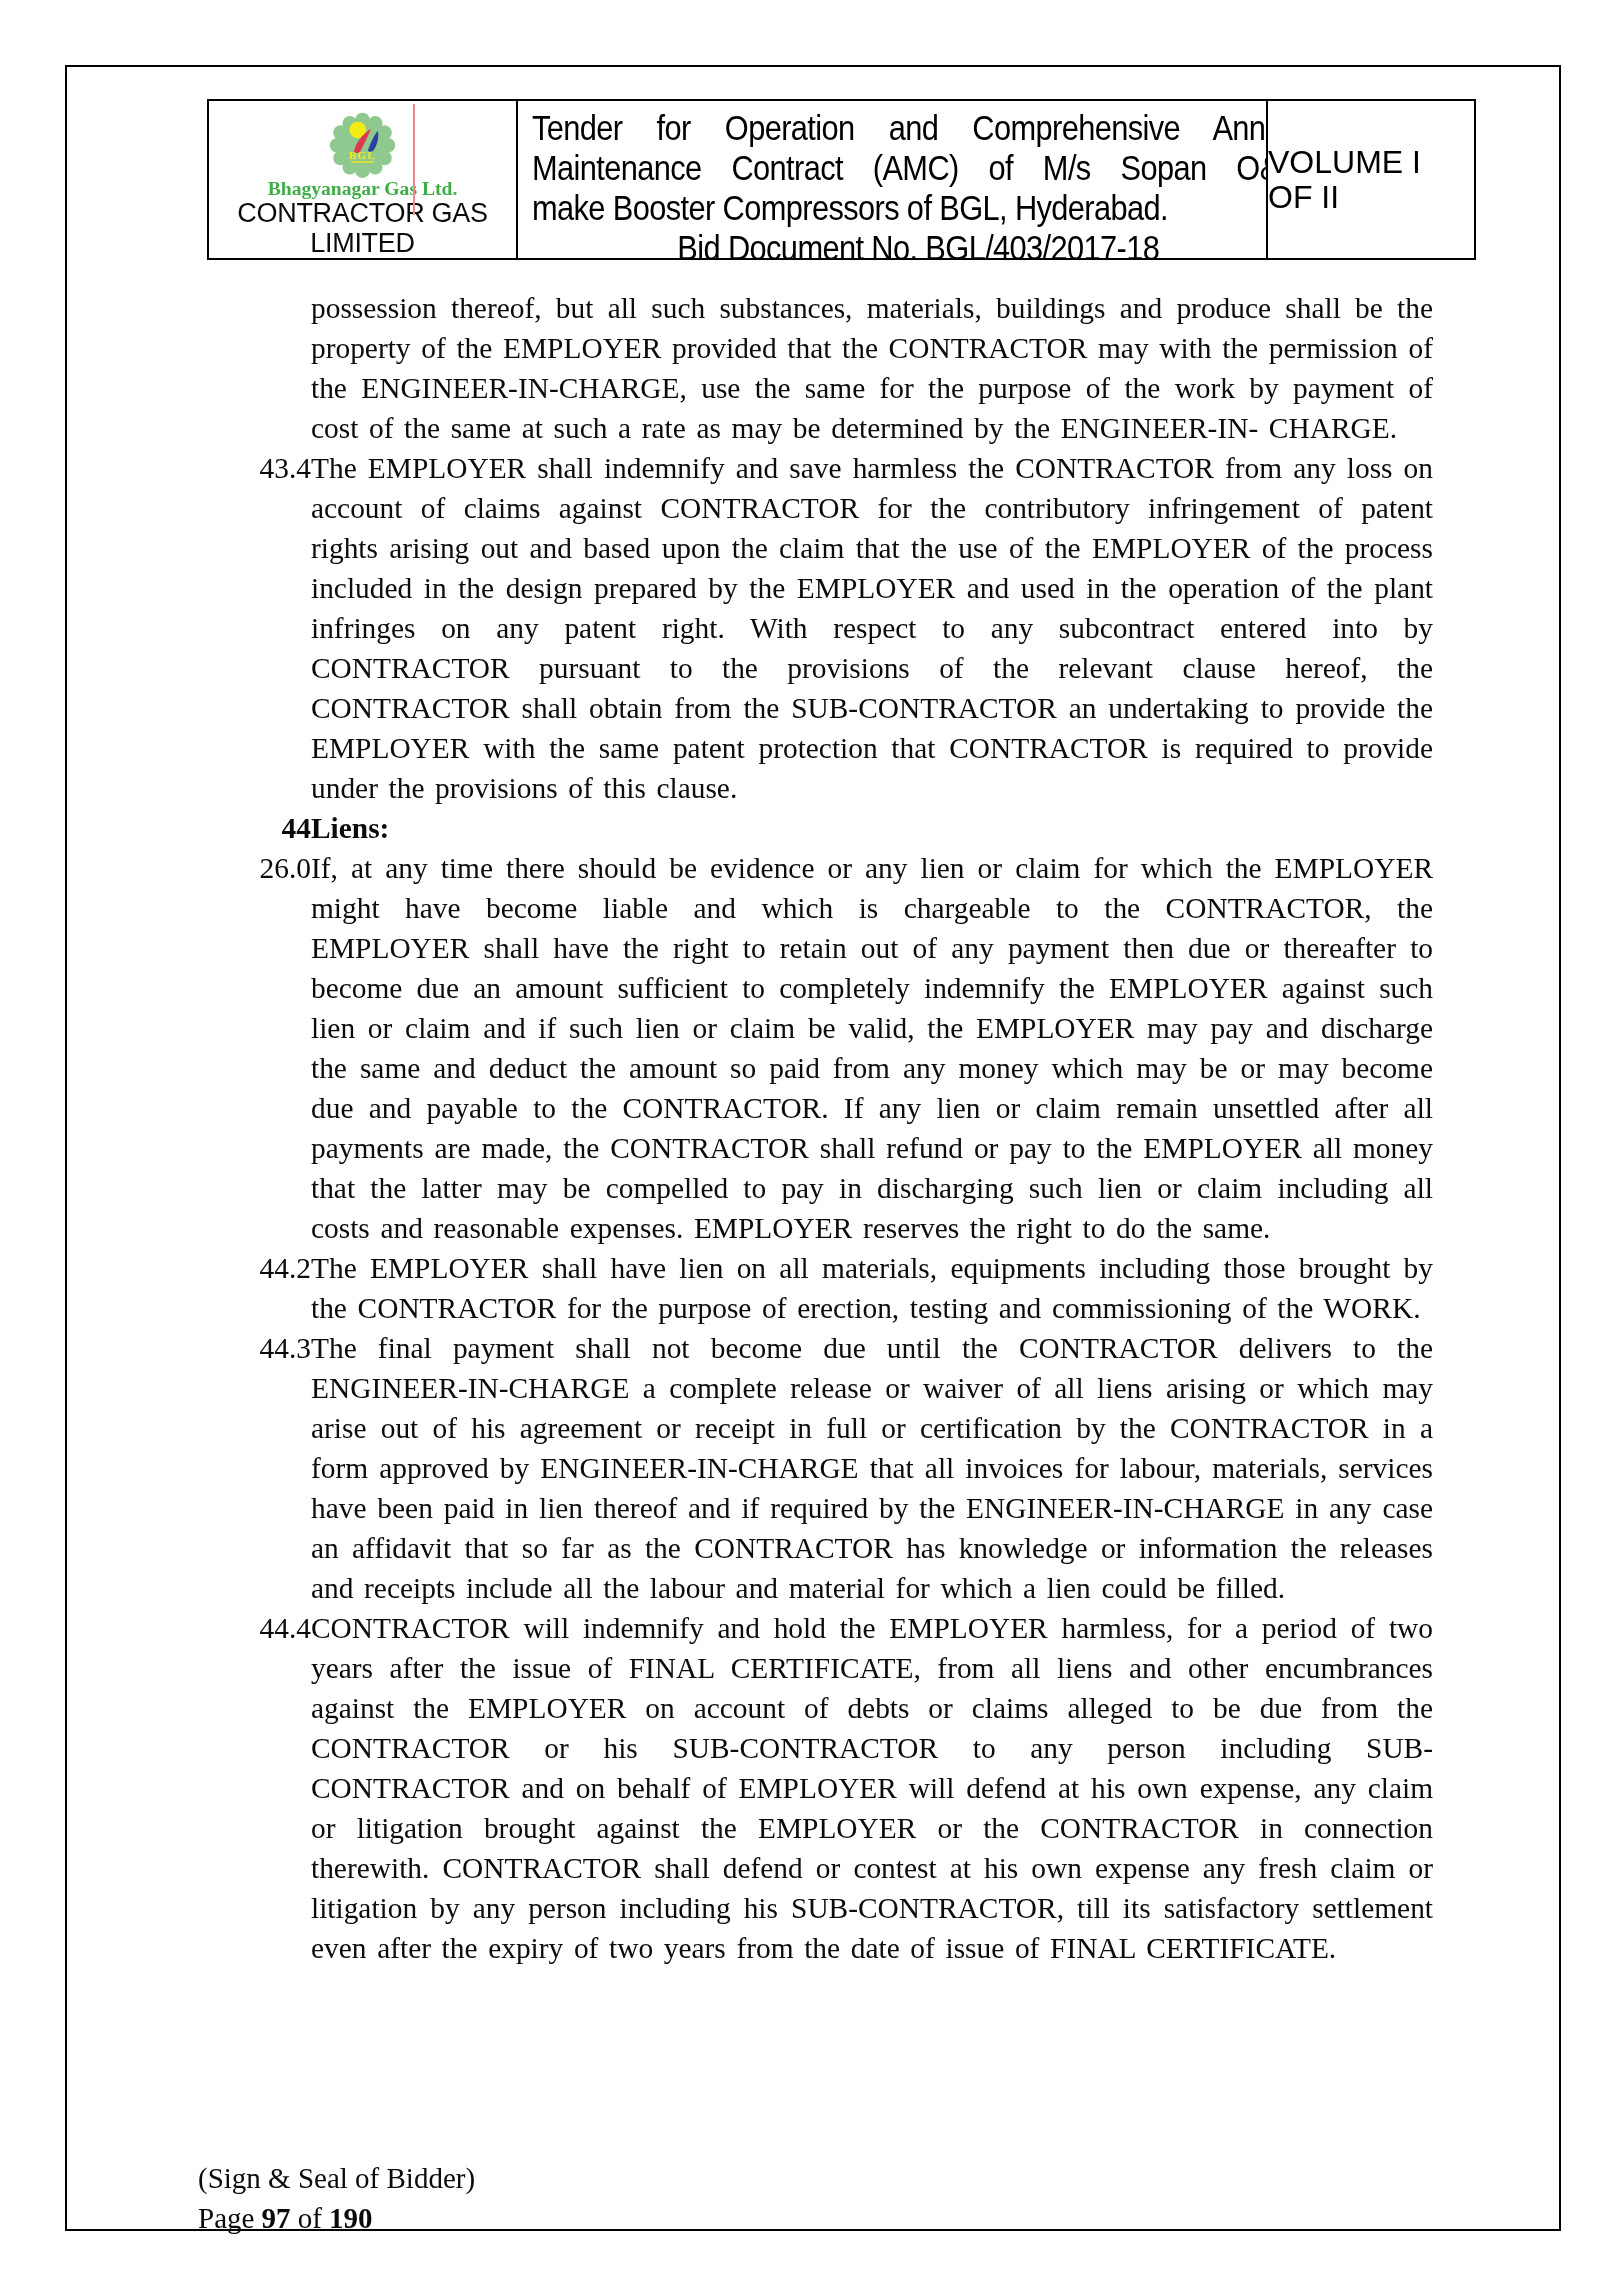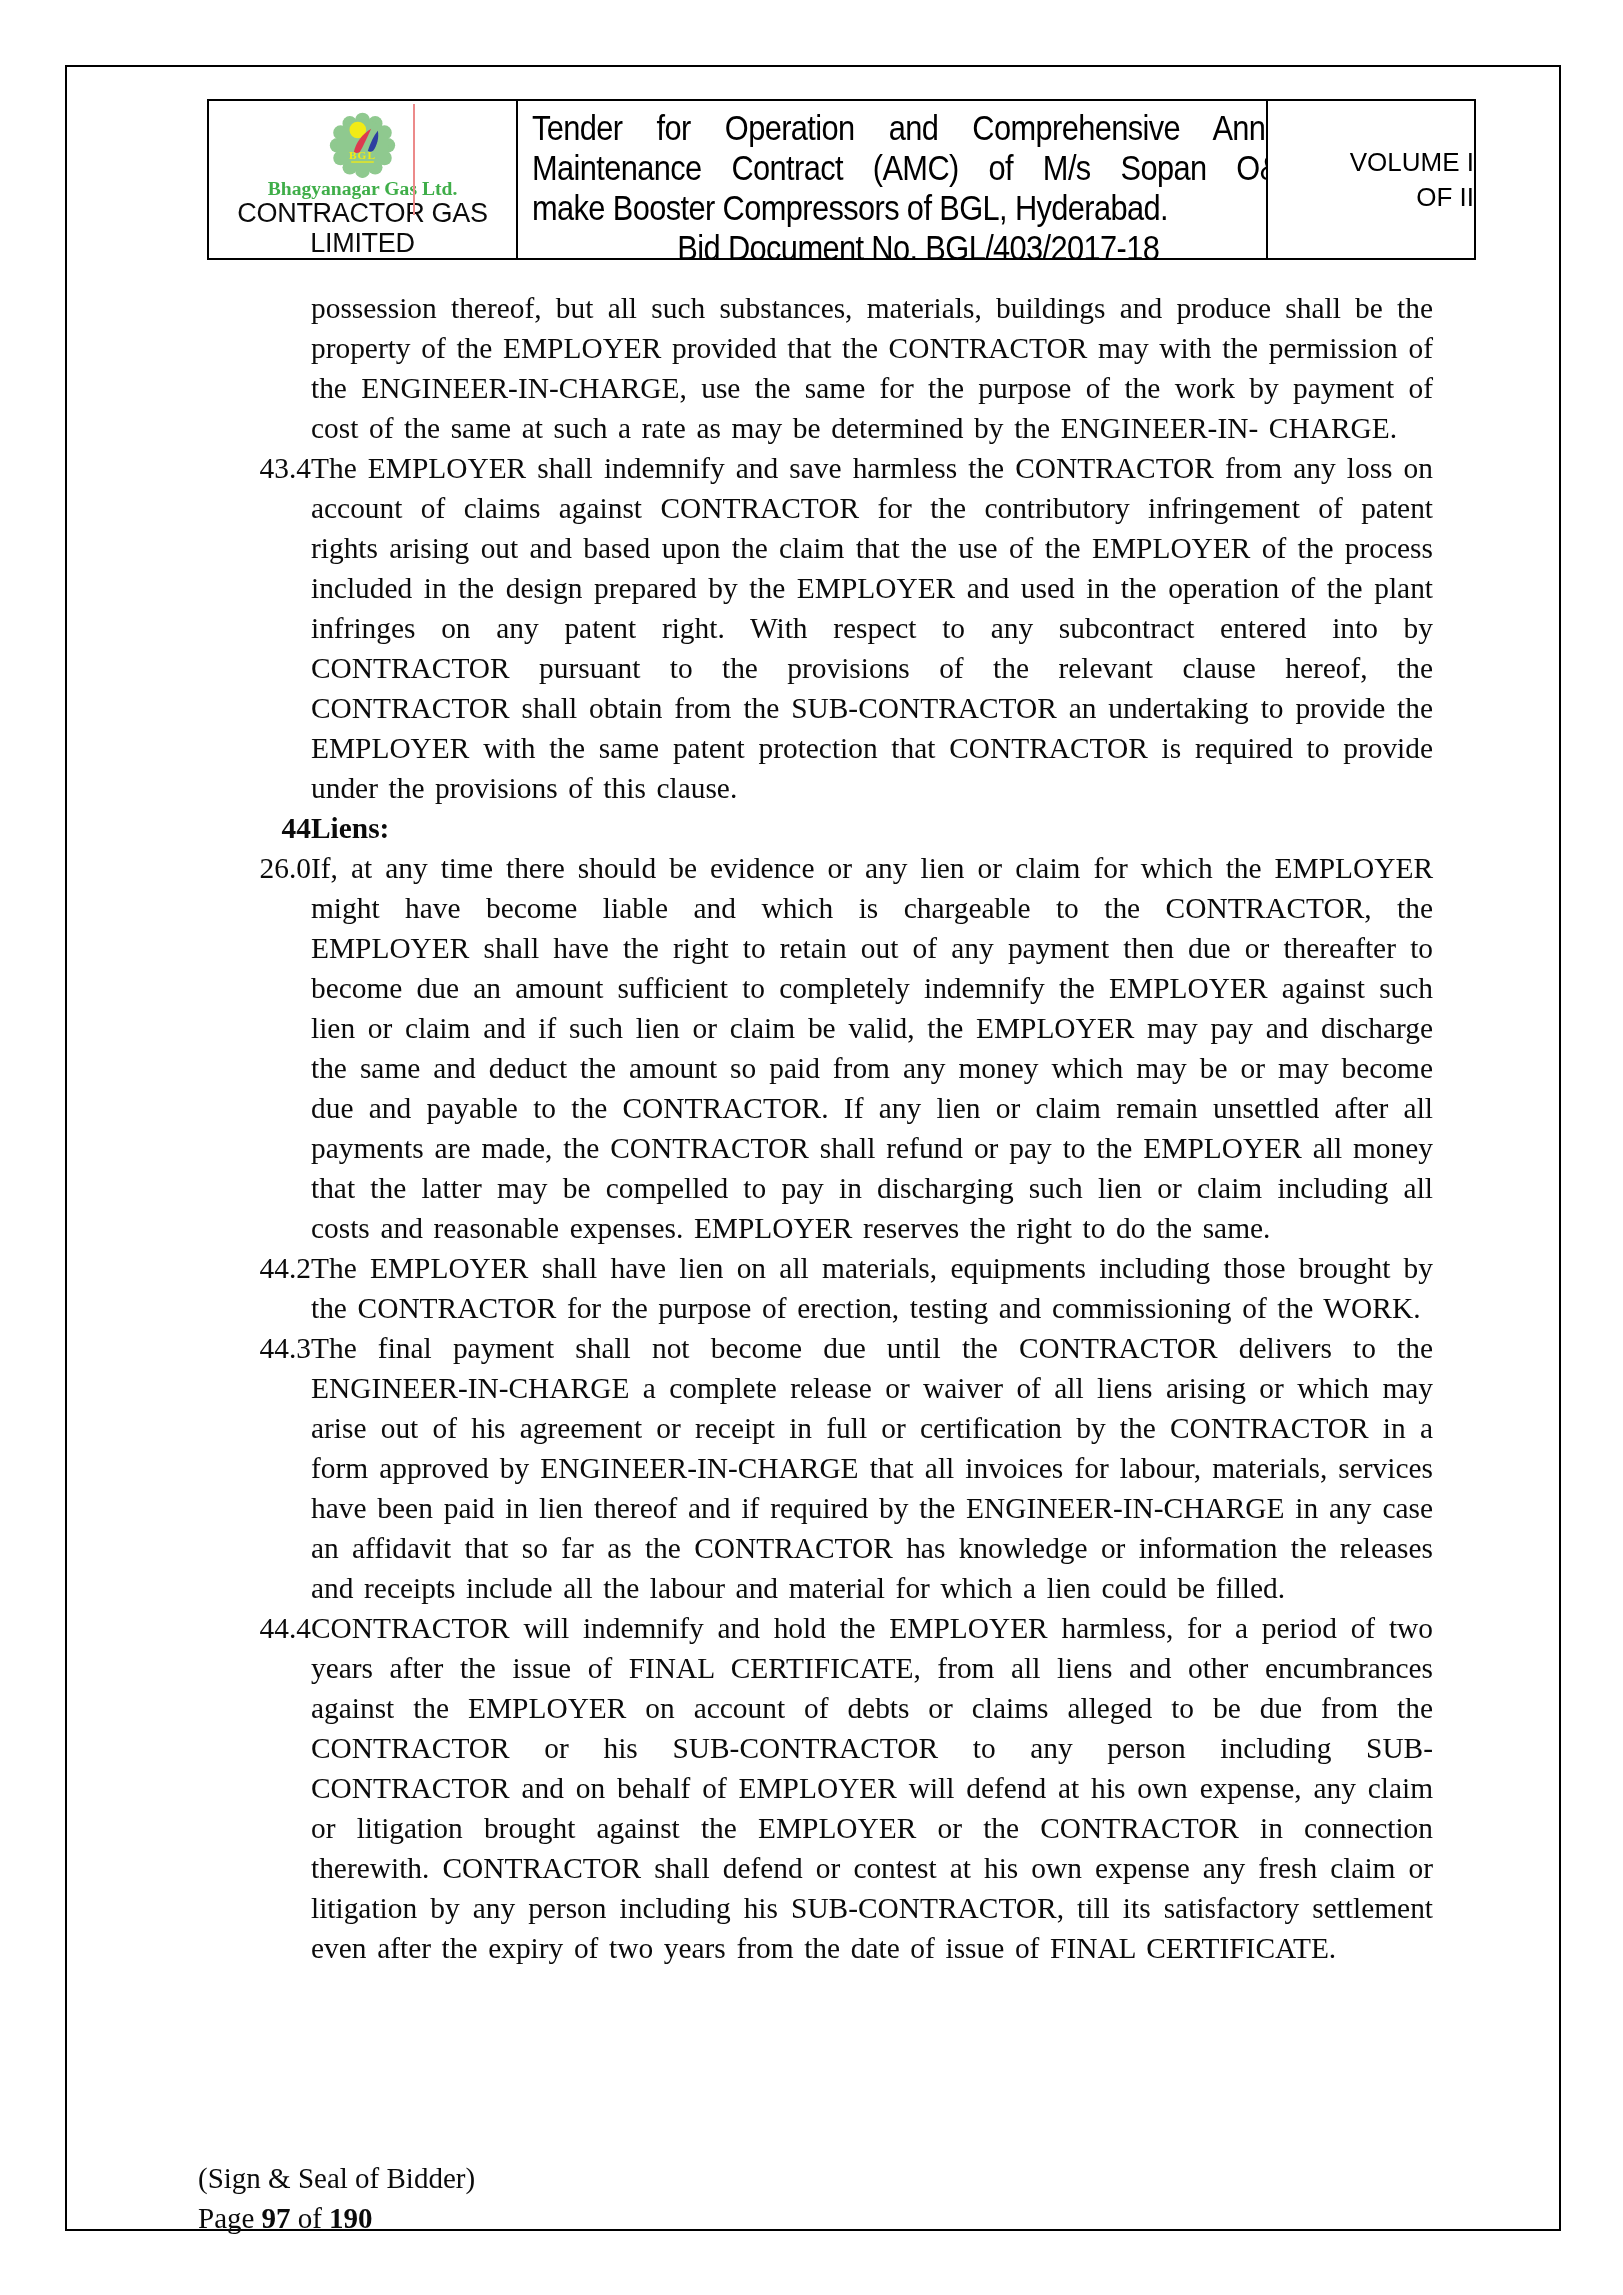--- a/index.html
+++ b/index.html
@@ -68,23 +68,23 @@
     font-size:35px; line-height:40px;
     letter-spacing:-0.7px;
     color:#000;
   }
   .title-line-justify { text-align:justify; text-align-last:justify; }
   .title-line-left { text-align:left; }
   .title-line-center { text-align:center; }
   .cell-volume {
     width:206px; flex:none;
     display:flex; flex-direction:column;
-    justify-content:center; align-items:flex-end;
+    justify-content:center; align-items:flex-start;
     font-family:"Liberation Sans", sans-serif;
-    font-size:26px; line-height:35px;
+    font-size:32px; line-height:35px;
     color:#000;
     text-align:center;
   }
   
   .content {
     position:absolute; left:198px; top:288px;
     width:1235px;
     font-size:29.4px; line-height:40px;
     word-spacing:3.3px;
     color:#0b0b0b;

